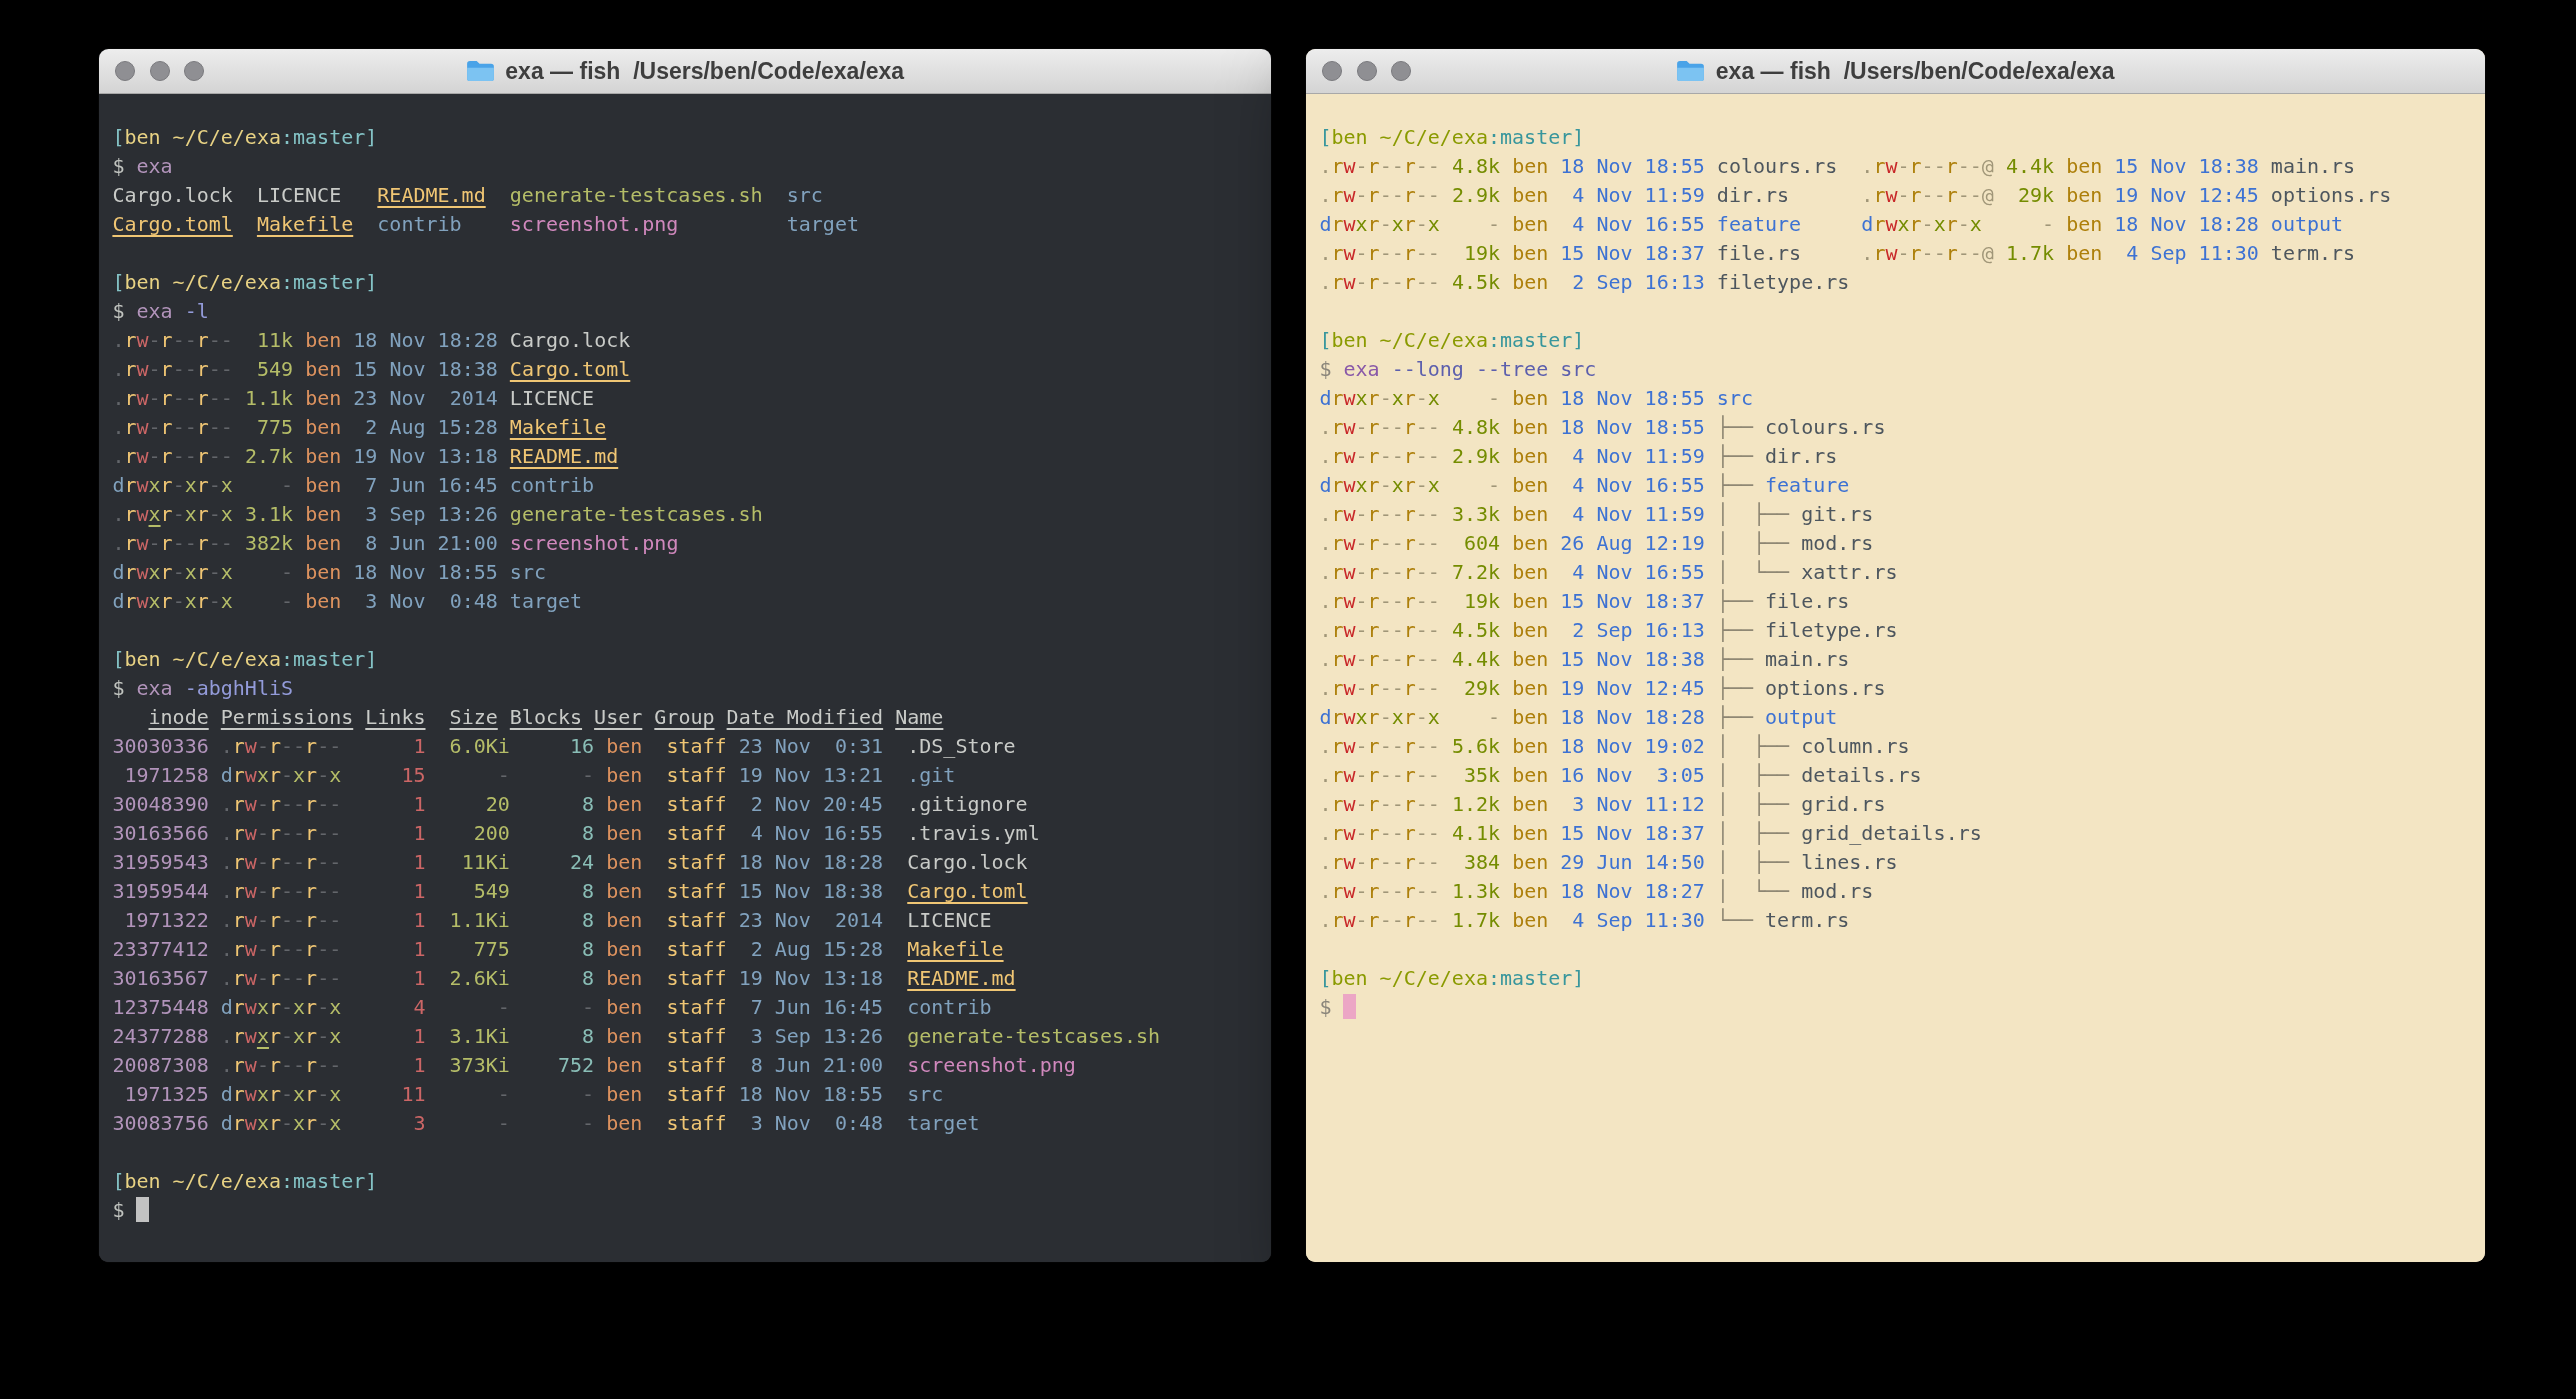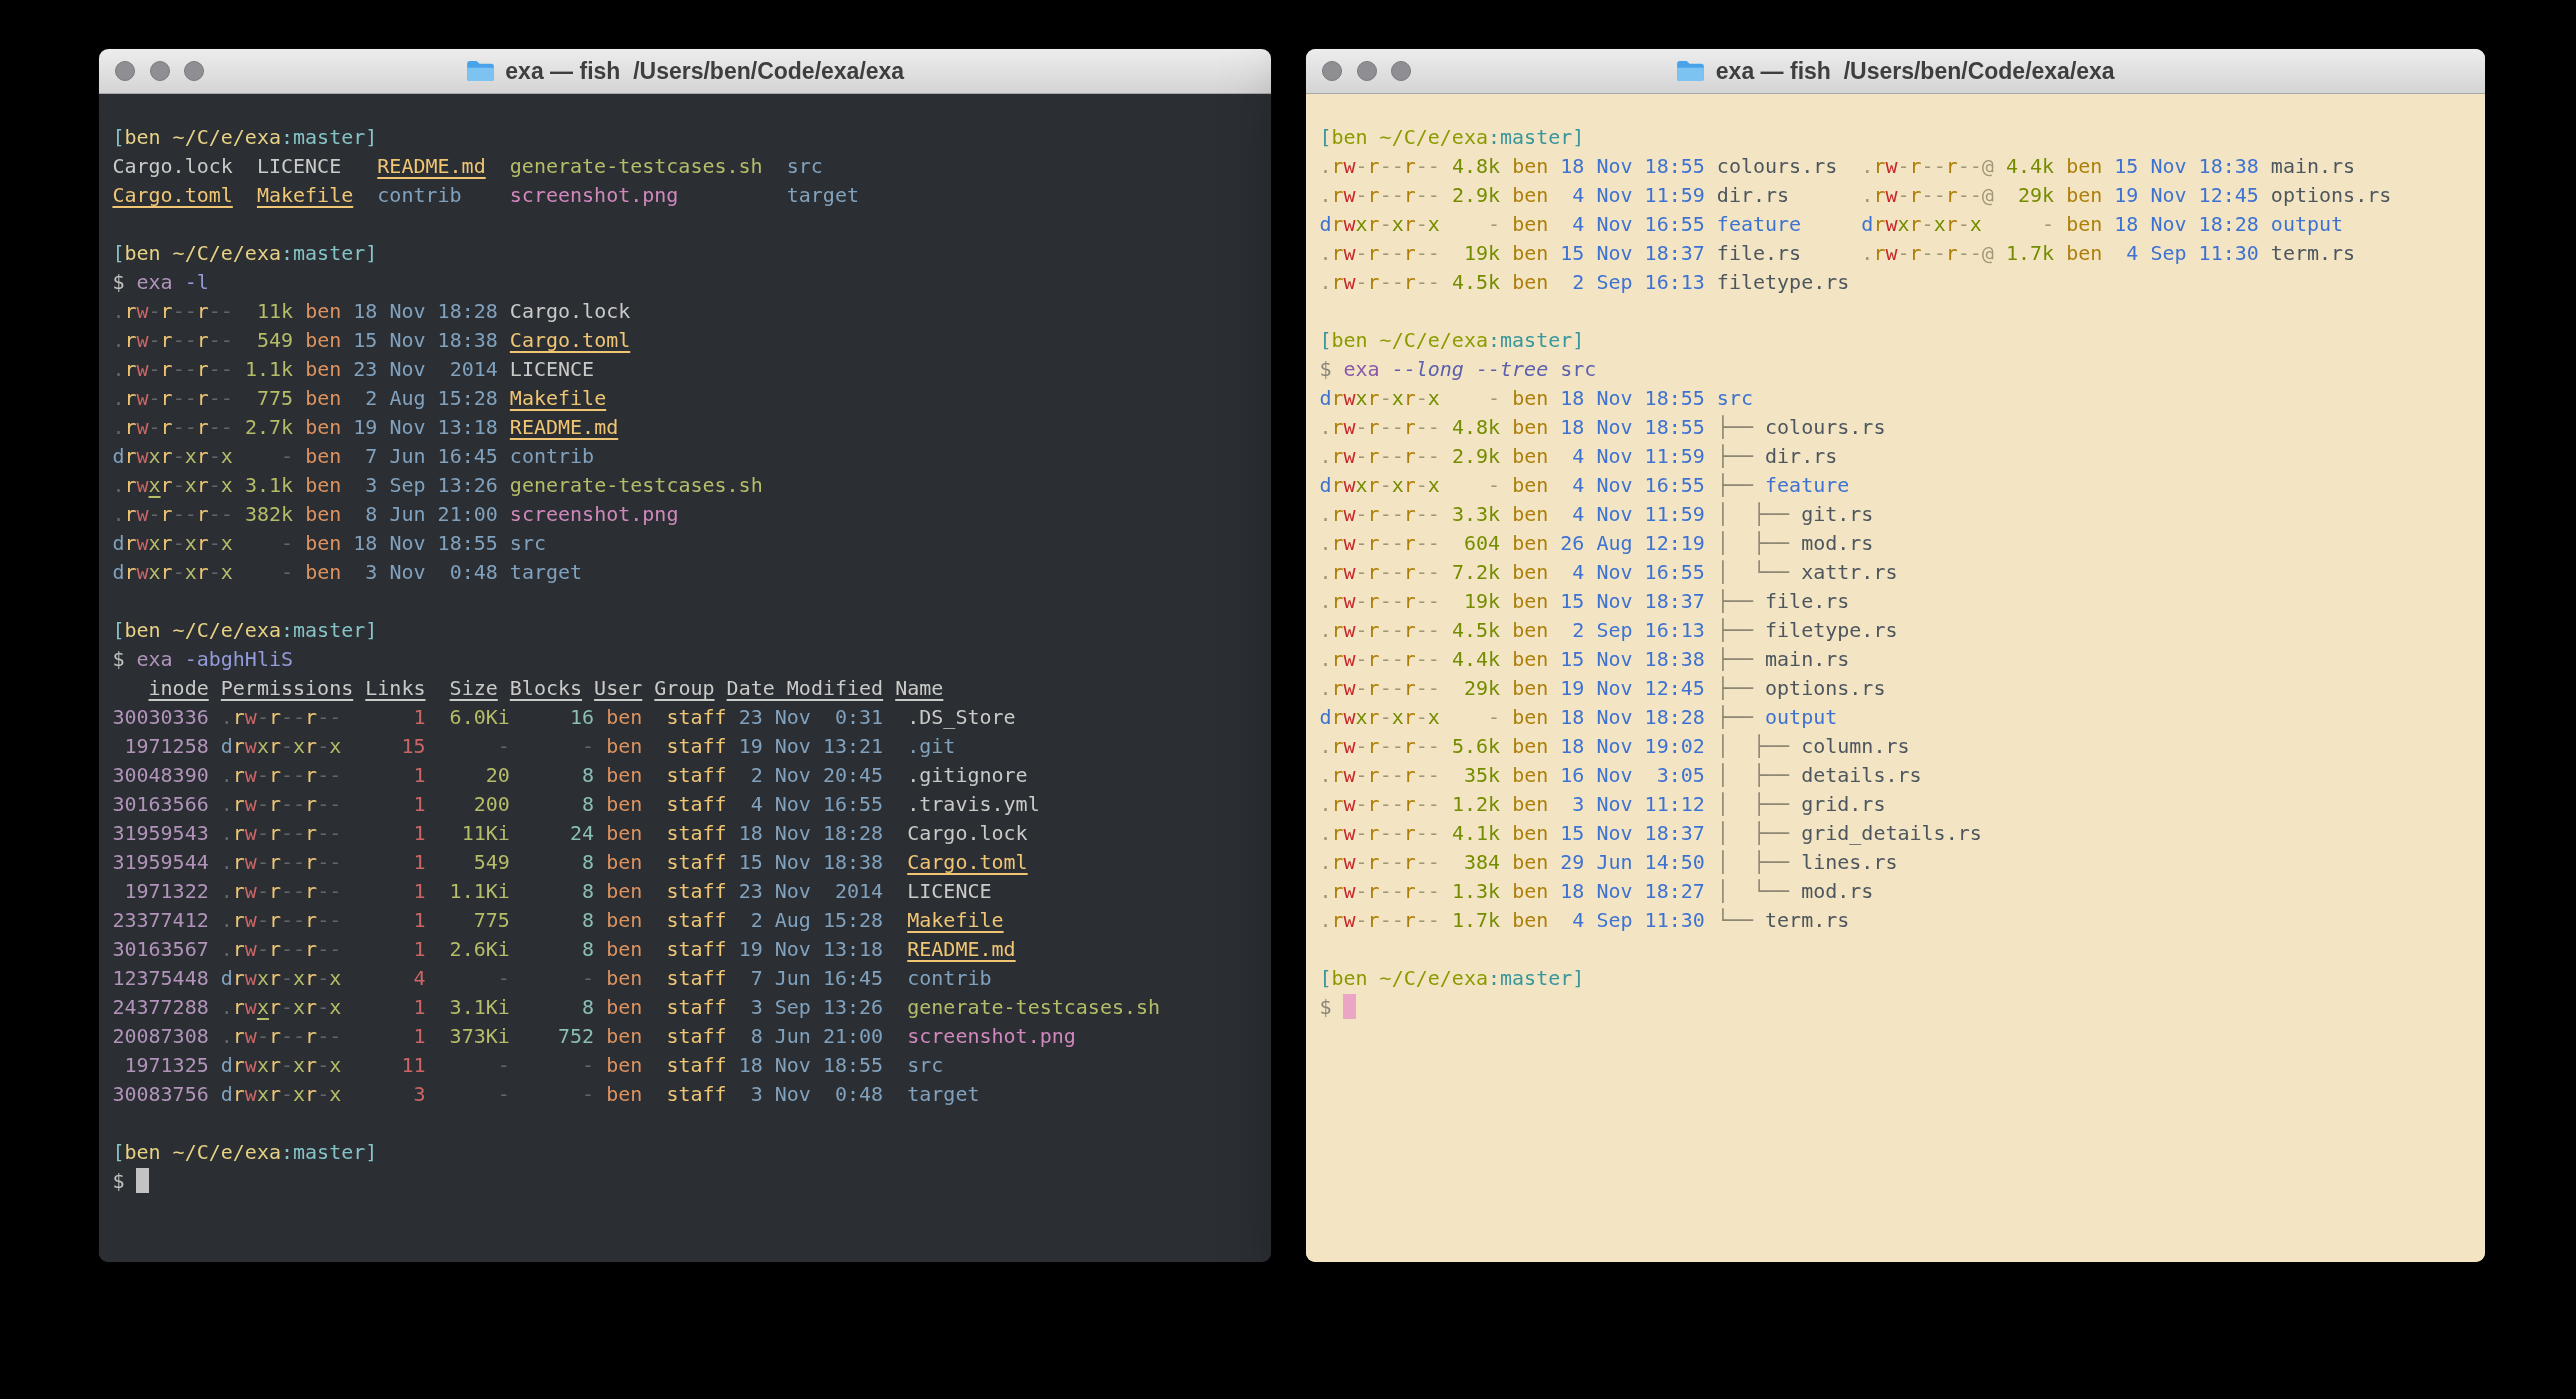--- a/index.html
+++ b/index.html
@@ -59,20 +59,21 @@
         <svg width="29" height="22" viewBox="0 0 30 23">
           <path d="M1 4 q0 -3 3 -3 l7 0 l3 3 l12 0 q3 0 3 3 l0 12 q0 3 -3 3 l-22 0 q-3 0 -3 -3 z" fill="#4aa3e8"></path>
           <path d="M1 8 l28 0 l0 11 q0 3 -3 3 l-22 0 q-3 0 -3 -3 z" fill="#7cc3f2"></path>
         </svg>
       </span>
       <span>exa — fish  /Users/ben/Code/exa/exa</span>
     </div>
   </div>
   <div class="screen" style="background: rgb(43, 46, 51);">
       <div class="tline"><span style="color: rgb(132, 195, 198);">[</span><span style="color: rgb(232, 210, 132);">ben ~/C/e/exa</span><span style="color: rgb(132, 195, 198);">:master]</span></div>
+      <div class="tline"><span style="color: rgb(192, 195, 191);">$ </span><span style="color: rgb(178, 148, 187);">exa</span></div>
       <div class="tline"><span style="color: rgb(201, 203, 200);">Cargo.lock</span><span style="color: rgb(201, 203, 200);">  </span><span style="color: rgb(201, 203, 200);">LICENCE</span><span style="color: rgb(201, 203, 200);">   </span><span class="u" style="color: rgb(240, 198, 116);">README.md</span><span style="color: rgb(201, 203, 200);">  </span><span style="color: rgb(181, 189, 104);">generate-testcases.sh</span><span style="color: rgb(201, 203, 200);">  </span><span style="color: rgb(129, 162, 190);">src</span></div>
       <div class="tline"><span class="u" style="color: rgb(240, 198, 116);">Cargo.toml</span><span style="color: rgb(201, 203, 200);">  </span><span class="u" style="color: rgb(240, 198, 116);">Makefile</span><span style="color: rgb(201, 203, 200);">  </span><span style="color: rgb(129, 162, 190);">contrib</span><span style="color: rgb(201, 203, 200);">    </span><span style="color: rgb(208, 136, 189);">screenshot.png</span><span style="color: rgb(201, 203, 200);">         </span><span style="color: rgb(129, 162, 190);">target</span></div>
       <div class="tline">&nbsp;</div>
       <div class="tline"><span style="color: rgb(132, 195, 198);">[</span><span style="color: rgb(232, 210, 132);">ben ~/C/e/exa</span><span style="color: rgb(132, 195, 198);">:master]</span></div>
       <div class="tline"><span style="color: rgb(192, 195, 191);">$ </span><span style="color: rgb(178, 148, 187);">exa</span><span style="color: rgb(201, 203, 200);"> </span><span style="color: rgb(147, 155, 218);">-l</span></div>
       <div class="tline"><span style="color: rgb(99, 102, 107);">.</span><span style="color: rgb(240, 198, 116);">r</span><span style="color: rgb(204, 102, 102);">w</span><span style="color: rgb(99, 102, 107);">-</span><span style="color: rgb(240, 198, 116);">r</span><span style="color: rgb(99, 102, 107);">-</span><span style="color: rgb(99, 102, 107);">-</span><span style="color: rgb(240, 198, 116);">r</span><span style="color: rgb(99, 102, 107);">-</span><span style="color: rgb(99, 102, 107);">-</span><span style="color: rgb(201, 203, 200);"> </span><span style="color: rgb(181, 189, 104);"> 11k</span><span style="color: rgb(201, 203, 200);"> </span><span style="color: rgb(222, 147, 95);">ben</span><span style="color: rgb(201, 203, 200);"> </span><span style="color: rgb(129, 162, 190);">18 Nov 18:28</span><span style="color: rgb(201, 203, 200);"> </span><span style="color: rgb(201, 203, 200);">Cargo.lock</span></div>
       <div class="tline"><span style="color: rgb(99, 102, 107);">.</span><span style="color: rgb(240, 198, 116);">r</span><span style="color: rgb(204, 102, 102);">w</span><span style="color: rgb(99, 102, 107);">-</span><span style="color: rgb(240, 198, 116);">r</span><span style="color: rgb(99, 102, 107);">-</span><span style="color: rgb(99, 102, 107);">-</span><span style="color: rgb(240, 198, 116);">r</span><span style="color: rgb(99, 102, 107);">-</span><span style="color: rgb(99, 102, 107);">-</span><span style="color: rgb(201, 203, 200);"> </span><span style="color: rgb(181, 189, 104);"> 549</span><span style="color: rgb(201, 203, 200);"> </span><span style="color: rgb(222, 147, 95);">ben</span><span style="color: rgb(201, 203, 200);"> </span><span style="color: rgb(129, 162, 190);">15 Nov 18:38</span><span style="color: rgb(201, 203, 200);"> </span><span class="u" style="color: rgb(240, 198, 116);">Cargo.toml</span></div>
       <div class="tline"><span style="color: rgb(99, 102, 107);">.</span><span style="color: rgb(240, 198, 116);">r</span><span style="color: rgb(204, 102, 102);">w</span><span style="color: rgb(99, 102, 107);">-</span><span style="color: rgb(240, 198, 116);">r</span><span style="color: rgb(99, 102, 107);">-</span><span style="color: rgb(99, 102, 107);">-</span><span style="color: rgb(240, 198, 116);">r</span><span style="color: rgb(99, 102, 107);">-</span><span style="color: rgb(99, 102, 107);">-</span><span style="color: rgb(201, 203, 200);"> </span><span style="color: rgb(181, 189, 104);">1.1k</span><span style="color: rgb(201, 203, 200);"> </span><span style="color: rgb(222, 147, 95);">ben</span><span style="color: rgb(201, 203, 200);"> </span><span style="color: rgb(129, 162, 190);">23 Nov  2014</span><span style="color: rgb(201, 203, 200);"> </span><span style="color: rgb(201, 203, 200);">LICENCE</span></div>
       <div class="tline"><span style="color: rgb(99, 102, 107);">.</span><span style="color: rgb(240, 198, 116);">r</span><span style="color: rgb(204, 102, 102);">w</span><span style="color: rgb(99, 102, 107);">-</span><span style="color: rgb(240, 198, 116);">r</span><span style="color: rgb(99, 102, 107);">-</span><span style="color: rgb(99, 102, 107);">-</span><span style="color: rgb(240, 198, 116);">r</span><span style="color: rgb(99, 102, 107);">-</span><span style="color: rgb(99, 102, 107);">-</span><span style="color: rgb(201, 203, 200);"> </span><span style="color: rgb(181, 189, 104);"> 775</span><span style="color: rgb(201, 203, 200);"> </span><span style="color: rgb(222, 147, 95);">ben</span><span style="color: rgb(201, 203, 200);"> </span><span style="color: rgb(129, 162, 190);"> 2 Aug 15:28</span><span style="color: rgb(201, 203, 200);"> </span><span class="u" style="color: rgb(240, 198, 116);">Makefile</span></div>
       <div class="tline"><span style="color: rgb(99, 102, 107);">.</span><span style="color: rgb(240, 198, 116);">r</span><span style="color: rgb(204, 102, 102);">w</span><span style="color: rgb(99, 102, 107);">-</span><span style="color: rgb(240, 198, 116);">r</span><span style="color: rgb(99, 102, 107);">-</span><span style="color: rgb(99, 102, 107);">-</span><span style="color: rgb(240, 198, 116);">r</span><span style="color: rgb(99, 102, 107);">-</span><span style="color: rgb(99, 102, 107);">-</span><span style="color: rgb(201, 203, 200);"> </span><span style="color: rgb(181, 189, 104);">2.7k</span><span style="color: rgb(201, 203, 200);"> </span><span style="color: rgb(222, 147, 95);">ben</span><span style="color: rgb(201, 203, 200);"> </span><span style="color: rgb(129, 162, 190);">19 Nov 13:18</span><span style="color: rgb(201, 203, 200);"> </span><span class="u" style="color: rgb(240, 198, 116);">README.md</span></div>
@@ -124,21 +125,21 @@
   </div>
   <div class="screen" style="background: rgb(243, 229, 195);">
       <div class="tline"><span style="color: rgb(56, 150, 156);">[</span><span style="color: rgb(138, 154, 0);">ben ~/C/e/exa</span><span style="color: rgb(56, 150, 156);">:master]</span></div>
       <div class="tline"><span style="color: rgb(160, 150, 120);">.</span><span style="color: rgb(173, 127, 10);">r</span><span style="color: rgb(200, 40, 41);">w</span><span style="color: rgb(160, 150, 120);">-</span><span style="color: rgb(173, 127, 10);">r</span><span style="color: rgb(160, 150, 120);">-</span><span style="color: rgb(160, 150, 120);">-</span><span style="color: rgb(173, 127, 10);">r</span><span style="color: rgb(160, 150, 120);">-</span><span style="color: rgb(160, 150, 120);">-</span><span style="color: rgb(77, 86, 94);"> </span><span style="color: rgb(116, 140, 0);">4.8k</span><span style="color: rgb(77, 86, 94);"> </span><span style="color: rgb(173, 127, 10);">ben</span><span style="color: rgb(77, 86, 94);"> </span><span style="color: rgb(61, 114, 211);">18 Nov 18:55</span><span style="color: rgb(77, 86, 94);"> </span><span style="color: rgb(77, 86, 94);">colours.rs</span><span style="color: rgb(77, 86, 94);">  </span><span style="color: rgb(160, 150, 120);">.</span><span style="color: rgb(173, 127, 10);">r</span><span style="color: rgb(200, 40, 41);">w</span><span style="color: rgb(160, 150, 120);">-</span><span style="color: rgb(173, 127, 10);">r</span><span style="color: rgb(160, 150, 120);">-</span><span style="color: rgb(160, 150, 120);">-</span><span style="color: rgb(173, 127, 10);">r</span><span style="color: rgb(160, 150, 120);">-</span><span style="color: rgb(160, 150, 120);">-</span><span style="color: rgb(160, 150, 120);">@</span><span style="color: rgb(77, 86, 94);"> </span><span style="color: rgb(116, 140, 0);">4.4k</span><span style="color: rgb(77, 86, 94);"> </span><span style="color: rgb(173, 127, 10);">ben</span><span style="color: rgb(77, 86, 94);"> </span><span style="color: rgb(61, 114, 211);">15 Nov 18:38</span><span style="color: rgb(77, 86, 94);"> </span><span style="color: rgb(77, 86, 94);">main.rs</span></div>
       <div class="tline"><span style="color: rgb(160, 150, 120);">.</span><span style="color: rgb(173, 127, 10);">r</span><span style="color: rgb(200, 40, 41);">w</span><span style="color: rgb(160, 150, 120);">-</span><span style="color: rgb(173, 127, 10);">r</span><span style="color: rgb(160, 150, 120);">-</span><span style="color: rgb(160, 150, 120);">-</span><span style="color: rgb(173, 127, 10);">r</span><span style="color: rgb(160, 150, 120);">-</span><span style="color: rgb(160, 150, 120);">-</span><span style="color: rgb(77, 86, 94);"> </span><span style="color: rgb(116, 140, 0);">2.9k</span><span style="color: rgb(77, 86, 94);"> </span><span style="color: rgb(173, 127, 10);">ben</span><span style="color: rgb(77, 86, 94);"> </span><span style="color: rgb(61, 114, 211);"> 4 Nov 11:59</span><span style="color: rgb(77, 86, 94);"> </span><span style="color: rgb(77, 86, 94);">dir.rs</span><span style="color: rgb(77, 86, 94);">      </span><span style="color: rgb(160, 150, 120);">.</span><span style="color: rgb(173, 127, 10);">r</span><span style="color: rgb(200, 40, 41);">w</span><span style="color: rgb(160, 150, 120);">-</span><span style="color: rgb(173, 127, 10);">r</span><span style="color: rgb(160, 150, 120);">-</span><span style="color: rgb(160, 150, 120);">-</span><span style="color: rgb(173, 127, 10);">r</span><span style="color: rgb(160, 150, 120);">-</span><span style="color: rgb(160, 150, 120);">-</span><span style="color: rgb(160, 150, 120);">@</span><span style="color: rgb(77, 86, 94);"> </span><span style="color: rgb(116, 140, 0);"> 29k</span><span style="color: rgb(77, 86, 94);"> </span><span style="color: rgb(173, 127, 10);">ben</span><span style="color: rgb(77, 86, 94);"> </span><span style="color: rgb(61, 114, 211);">19 Nov 12:45</span><span style="color: rgb(77, 86, 94);"> </span><span style="color: rgb(77, 86, 94);">options.rs</span></div>
       <div class="tline"><span style="color: rgb(61, 114, 211);">d</span><span style="color: rgb(173, 127, 10);">r</span><span style="color: rgb(200, 40, 41);">w</span><span style="color: rgb(116, 140, 0);">x</span><span style="color: rgb(173, 127, 10);">r</span><span style="color: rgb(160, 150, 120);">-</span><span style="color: rgb(116, 140, 0);">x</span><span style="color: rgb(173, 127, 10);">r</span><span style="color: rgb(160, 150, 120);">-</span><span style="color: rgb(116, 140, 0);">x</span><span style="color: rgb(77, 86, 94);"> </span><span style="color: rgb(160, 150, 120);">   -</span><span style="color: rgb(77, 86, 94);"> </span><span style="color: rgb(173, 127, 10);">ben</span><span style="color: rgb(77, 86, 94);"> </span><span style="color: rgb(61, 114, 211);"> 4 Nov 16:55</span><span style="color: rgb(77, 86, 94);"> </span><span style="color: rgb(61, 114, 211);">feature</span><span style="color: rgb(77, 86, 94);">     </span><span style="color: rgb(61, 114, 211);">d</span><span style="color: rgb(173, 127, 10);">r</span><span style="color: rgb(200, 40, 41);">w</span><span style="color: rgb(116, 140, 0);">x</span><span style="color: rgb(173, 127, 10);">r</span><span style="color: rgb(160, 150, 120);">-</span><span style="color: rgb(116, 140, 0);">x</span><span style="color: rgb(173, 127, 10);">r</span><span style="color: rgb(160, 150, 120);">-</span><span style="color: rgb(116, 140, 0);">x</span><span style="color: rgb(77, 86, 94);"> </span><span style="color: rgb(160, 150, 120);">    -</span><span style="color: rgb(77, 86, 94);"> </span><span style="color: rgb(173, 127, 10);">ben</span><span style="color: rgb(77, 86, 94);"> </span><span style="color: rgb(61, 114, 211);">18 Nov 18:28</span><span style="color: rgb(77, 86, 94);"> </span><span style="color: rgb(61, 114, 211);">output</span></div>
       <div class="tline"><span style="color: rgb(160, 150, 120);">.</span><span style="color: rgb(173, 127, 10);">r</span><span style="color: rgb(200, 40, 41);">w</span><span style="color: rgb(160, 150, 120);">-</span><span style="color: rgb(173, 127, 10);">r</span><span style="color: rgb(160, 150, 120);">-</span><span style="color: rgb(160, 150, 120);">-</span><span style="color: rgb(173, 127, 10);">r</span><span style="color: rgb(160, 150, 120);">-</span><span style="color: rgb(160, 150, 120);">-</span><span style="color: rgb(77, 86, 94);"> </span><span style="color: rgb(116, 140, 0);"> 19k</span><span style="color: rgb(77, 86, 94);"> </span><span style="color: rgb(173, 127, 10);">ben</span><span style="color: rgb(77, 86, 94);"> </span><span style="color: rgb(61, 114, 211);">15 Nov 18:37</span><span style="color: rgb(77, 86, 94);"> </span><span style="color: rgb(77, 86, 94);">file.rs</span><span style="color: rgb(77, 86, 94);">     </span><span style="color: rgb(160, 150, 120);">.</span><span style="color: rgb(173, 127, 10);">r</span><span style="color: rgb(200, 40, 41);">w</span><span style="color: rgb(160, 150, 120);">-</span><span style="color: rgb(173, 127, 10);">r</span><span style="color: rgb(160, 150, 120);">-</span><span style="color: rgb(160, 150, 120);">-</span><span style="color: rgb(173, 127, 10);">r</span><span style="color: rgb(160, 150, 120);">-</span><span style="color: rgb(160, 150, 120);">-</span><span style="color: rgb(160, 150, 120);">@</span><span style="color: rgb(77, 86, 94);"> </span><span style="color: rgb(116, 140, 0);">1.7k</span><span style="color: rgb(77, 86, 94);"> </span><span style="color: rgb(173, 127, 10);">ben</span><span style="color: rgb(77, 86, 94);"> </span><span style="color: rgb(61, 114, 211);"> 4 Sep 11:30</span><span style="color: rgb(77, 86, 94);"> </span><span style="color: rgb(77, 86, 94);">term.rs</span></div>
       <div class="tline"><span style="color: rgb(160, 150, 120);">.</span><span style="color: rgb(173, 127, 10);">r</span><span style="color: rgb(200, 40, 41);">w</span><span style="color: rgb(160, 150, 120);">-</span><span style="color: rgb(173, 127, 10);">r</span><span style="color: rgb(160, 150, 120);">-</span><span style="color: rgb(160, 150, 120);">-</span><span style="color: rgb(173, 127, 10);">r</span><span style="color: rgb(160, 150, 120);">-</span><span style="color: rgb(160, 150, 120);">-</span><span style="color: rgb(77, 86, 94);"> </span><span style="color: rgb(116, 140, 0);">4.5k</span><span style="color: rgb(77, 86, 94);"> </span><span style="color: rgb(173, 127, 10);">ben</span><span style="color: rgb(77, 86, 94);"> </span><span style="color: rgb(61, 114, 211);"> 2 Sep 16:13</span><span style="color: rgb(77, 86, 94);"> </span><span style="color: rgb(77, 86, 94);">filetype.rs</span></div>
       <div class="tline">&nbsp;</div>
       <div class="tline"><span style="color: rgb(56, 150, 156);">[</span><span style="color: rgb(138, 154, 0);">ben ~/C/e/exa</span><span style="color: rgb(56, 150, 156);">:master]</span></div>
-      <div class="tline"><span style="color: rgb(138, 133, 122);">$ </span><span style="color: rgb(137, 89, 168);">exa</span><span style="color: rgb(77, 86, 94);"> </span><span style="color: rgb(92, 95, 173); font-style: italic;">--long --tree</span><span style="color: rgb(77, 86, 94);"> </span><span style="color: rgb(92, 95, 173);">src</span></div>
+      <div class="tline"><span style="color: rgb(138, 133, 122);">$ </span><span style="color: rgb(137, 89, 168);">exa</span><span style="color: rgb(77, 86, 94);"> </span><span style="color: rgb(92, 95, 173);">--long --tree</span><span style="color: rgb(77, 86, 94);"> </span><span style="color: rgb(92, 95, 173);">src</span></div>
       <div class="tline"><span style="color: rgb(61, 114, 211);">d</span><span style="color: rgb(173, 127, 10);">r</span><span style="color: rgb(200, 40, 41);">w</span><span style="color: rgb(116, 140, 0);">x</span><span style="color: rgb(173, 127, 10);">r</span><span style="color: rgb(160, 150, 120);">-</span><span style="color: rgb(116, 140, 0);">x</span><span style="color: rgb(173, 127, 10);">r</span><span style="color: rgb(160, 150, 120);">-</span><span style="color: rgb(116, 140, 0);">x</span><span style="color: rgb(77, 86, 94);"> </span><span style="color: rgb(160, 150, 120);">   -</span><span style="color: rgb(77, 86, 94);"> </span><span style="color: rgb(173, 127, 10);">ben</span><span style="color: rgb(77, 86, 94);"> </span><span style="color: rgb(61, 114, 211);">18 Nov 18:55</span><span style="color: rgb(77, 86, 94);"> </span><span style="color: rgb(61, 114, 211);">src</span></div>
       <div class="tline"><span style="color: rgb(160, 150, 120);">.</span><span style="color: rgb(173, 127, 10);">r</span><span style="color: rgb(200, 40, 41);">w</span><span style="color: rgb(160, 150, 120);">-</span><span style="color: rgb(173, 127, 10);">r</span><span style="color: rgb(160, 150, 120);">-</span><span style="color: rgb(160, 150, 120);">-</span><span style="color: rgb(173, 127, 10);">r</span><span style="color: rgb(160, 150, 120);">-</span><span style="color: rgb(160, 150, 120);">-</span><span style="color: rgb(77, 86, 94);"> </span><span style="color: rgb(116, 140, 0);">4.8k</span><span style="color: rgb(77, 86, 94);"> </span><span style="color: rgb(173, 127, 10);">ben</span><span style="color: rgb(77, 86, 94);"> </span><span style="color: rgb(61, 114, 211);">18 Nov 18:55</span><span style="color: rgb(77, 86, 94);"> </span><span style="color: rgb(140, 133, 114);">├── </span><span style="color: rgb(77, 86, 94);">colours.rs</span></div>
       <div class="tline"><span style="color: rgb(160, 150, 120);">.</span><span style="color: rgb(173, 127, 10);">r</span><span style="color: rgb(200, 40, 41);">w</span><span style="color: rgb(160, 150, 120);">-</span><span style="color: rgb(173, 127, 10);">r</span><span style="color: rgb(160, 150, 120);">-</span><span style="color: rgb(160, 150, 120);">-</span><span style="color: rgb(173, 127, 10);">r</span><span style="color: rgb(160, 150, 120);">-</span><span style="color: rgb(160, 150, 120);">-</span><span style="color: rgb(77, 86, 94);"> </span><span style="color: rgb(116, 140, 0);">2.9k</span><span style="color: rgb(77, 86, 94);"> </span><span style="color: rgb(173, 127, 10);">ben</span><span style="color: rgb(77, 86, 94);"> </span><span style="color: rgb(61, 114, 211);"> 4 Nov 11:59</span><span style="color: rgb(77, 86, 94);"> </span><span style="color: rgb(140, 133, 114);">├── </span><span style="color: rgb(77, 86, 94);">dir.rs</span></div>
       <div class="tline"><span style="color: rgb(61, 114, 211);">d</span><span style="color: rgb(173, 127, 10);">r</span><span style="color: rgb(200, 40, 41);">w</span><span style="color: rgb(116, 140, 0);">x</span><span style="color: rgb(173, 127, 10);">r</span><span style="color: rgb(160, 150, 120);">-</span><span style="color: rgb(116, 140, 0);">x</span><span style="color: rgb(173, 127, 10);">r</span><span style="color: rgb(160, 150, 120);">-</span><span style="color: rgb(116, 140, 0);">x</span><span style="color: rgb(77, 86, 94);"> </span><span style="color: rgb(160, 150, 120);">   -</span><span style="color: rgb(77, 86, 94);"> </span><span style="color: rgb(173, 127, 10);">ben</span><span style="color: rgb(77, 86, 94);"> </span><span style="color: rgb(61, 114, 211);"> 4 Nov 16:55</span><span style="color: rgb(77, 86, 94);"> </span><span style="color: rgb(140, 133, 114);">├── </span><span style="color: rgb(61, 114, 211);">feature</span></div>
       <div class="tline"><span style="color: rgb(160, 150, 120);">.</span><span style="color: rgb(173, 127, 10);">r</span><span style="color: rgb(200, 40, 41);">w</span><span style="color: rgb(160, 150, 120);">-</span><span style="color: rgb(173, 127, 10);">r</span><span style="color: rgb(160, 150, 120);">-</span><span style="color: rgb(160, 150, 120);">-</span><span style="color: rgb(173, 127, 10);">r</span><span style="color: rgb(160, 150, 120);">-</span><span style="color: rgb(160, 150, 120);">-</span><span style="color: rgb(77, 86, 94);"> </span><span style="color: rgb(116, 140, 0);">3.3k</span><span style="color: rgb(77, 86, 94);"> </span><span style="color: rgb(173, 127, 10);">ben</span><span style="color: rgb(77, 86, 94);"> </span><span style="color: rgb(61, 114, 211);"> 4 Nov 11:59</span><span style="color: rgb(77, 86, 94);"> </span><span style="color: rgb(140, 133, 114);">│  ├── </span><span style="color: rgb(77, 86, 94);">git.rs</span></div>
       <div class="tline"><span style="color: rgb(160, 150, 120);">.</span><span style="color: rgb(173, 127, 10);">r</span><span style="color: rgb(200, 40, 41);">w</span><span style="color: rgb(160, 150, 120);">-</span><span style="color: rgb(173, 127, 10);">r</span><span style="color: rgb(160, 150, 120);">-</span><span style="color: rgb(160, 150, 120);">-</span><span style="color: rgb(173, 127, 10);">r</span><span style="color: rgb(160, 150, 120);">-</span><span style="color: rgb(160, 150, 120);">-</span><span style="color: rgb(77, 86, 94);"> </span><span style="color: rgb(116, 140, 0);"> 604</span><span style="color: rgb(77, 86, 94);"> </span><span style="color: rgb(173, 127, 10);">ben</span><span style="color: rgb(77, 86, 94);"> </span><span style="color: rgb(61, 114, 211);">26 Aug 12:19</span><span style="color: rgb(77, 86, 94);"> </span><span style="color: rgb(140, 133, 114);">│  ├── </span><span style="color: rgb(77, 86, 94);">mod.rs</span></div>
       <div class="tline"><span style="color: rgb(160, 150, 120);">.</span><span style="color: rgb(173, 127, 10);">r</span><span style="color: rgb(200, 40, 41);">w</span><span style="color: rgb(160, 150, 120);">-</span><span style="color: rgb(173, 127, 10);">r</span><span style="color: rgb(160, 150, 120);">-</span><span style="color: rgb(160, 150, 120);">-</span><span style="color: rgb(173, 127, 10);">r</span><span style="color: rgb(160, 150, 120);">-</span><span style="color: rgb(160, 150, 120);">-</span><span style="color: rgb(77, 86, 94);"> </span><span style="color: rgb(116, 140, 0);">7.2k</span><span style="color: rgb(77, 86, 94);"> </span><span style="color: rgb(173, 127, 10);">ben</span><span style="color: rgb(77, 86, 94);"> </span><span style="color: rgb(61, 114, 211);"> 4 Nov 16:55</span><span style="color: rgb(77, 86, 94);"> </span><span style="color: rgb(140, 133, 114);">│  └── </span><span style="color: rgb(77, 86, 94);">xattr.rs</span></div>
       <div class="tline"><span style="color: rgb(160, 150, 120);">.</span><span style="color: rgb(173, 127, 10);">r</span><span style="color: rgb(200, 40, 41);">w</span><span style="color: rgb(160, 150, 120);">-</span><span style="color: rgb(173, 127, 10);">r</span><span style="color: rgb(160, 150, 120);">-</span><span style="color: rgb(160, 150, 120);">-</span><span style="color: rgb(173, 127, 10);">r</span><span style="color: rgb(160, 150, 120);">-</span><span style="color: rgb(160, 150, 120);">-</span><span style="color: rgb(77, 86, 94);"> </span><span style="color: rgb(116, 140, 0);"> 19k</span><span style="color: rgb(77, 86, 94);"> </span><span style="color: rgb(173, 127, 10);">ben</span><span style="color: rgb(77, 86, 94);"> </span><span style="color: rgb(61, 114, 211);">15 Nov 18:37</span><span style="color: rgb(77, 86, 94);"> </span><span style="color: rgb(140, 133, 114);">├── </span><span style="color: rgb(77, 86, 94);">file.rs</span></div>
       <div class="tline"><span style="color: rgb(160, 150, 120);">.</span><span style="color: rgb(173, 127, 10);">r</span><span style="color: rgb(200, 40, 41);">w</span><span style="color: rgb(160, 150, 120);">-</span><span style="color: rgb(173, 127, 10);">r</span><span style="color: rgb(160, 150, 120);">-</span><span style="color: rgb(160, 150, 120);">-</span><span style="color: rgb(173, 127, 10);">r</span><span style="color: rgb(160, 150, 120);">-</span><span style="color: rgb(160, 150, 120);">-</span><span style="color: rgb(77, 86, 94);"> </span><span style="color: rgb(116, 140, 0);">4.5k</span><span style="color: rgb(77, 86, 94);"> </span><span style="color: rgb(173, 127, 10);">ben</span><span style="color: rgb(77, 86, 94);"> </span><span style="color: rgb(61, 114, 211);"> 2 Sep 16:13</span><span style="color: rgb(77, 86, 94);"> </span><span style="color: rgb(140, 133, 114);">├── </span><span style="color: rgb(77, 86, 94);">filetype.rs</span></div>
       <div class="tline"><span style="color: rgb(160, 150, 120);">.</span><span style="color: rgb(173, 127, 10);">r</span><span style="color: rgb(200, 40, 41);">w</span><span style="color: rgb(160, 150, 120);">-</span><span style="color: rgb(173, 127, 10);">r</span><span style="color: rgb(160, 150, 120);">-</span><span style="color: rgb(160, 150, 120);">-</span><span style="color: rgb(173, 127, 10);">r</span><span style="color: rgb(160, 150, 120);">-</span><span style="color: rgb(160, 150, 120);">-</span><span style="color: rgb(77, 86, 94);"> </span><span style="color: rgb(116, 140, 0);">4.4k</span><span style="color: rgb(77, 86, 94);"> </span><span style="color: rgb(173, 127, 10);">ben</span><span style="color: rgb(77, 86, 94);"> </span><span style="color: rgb(61, 114, 211);">15 Nov 18:38</span><span style="color: rgb(77, 86, 94);"> </span><span style="color: rgb(140, 133, 114);">├── </span><span style="color: rgb(77, 86, 94);">main.rs</span></div>

